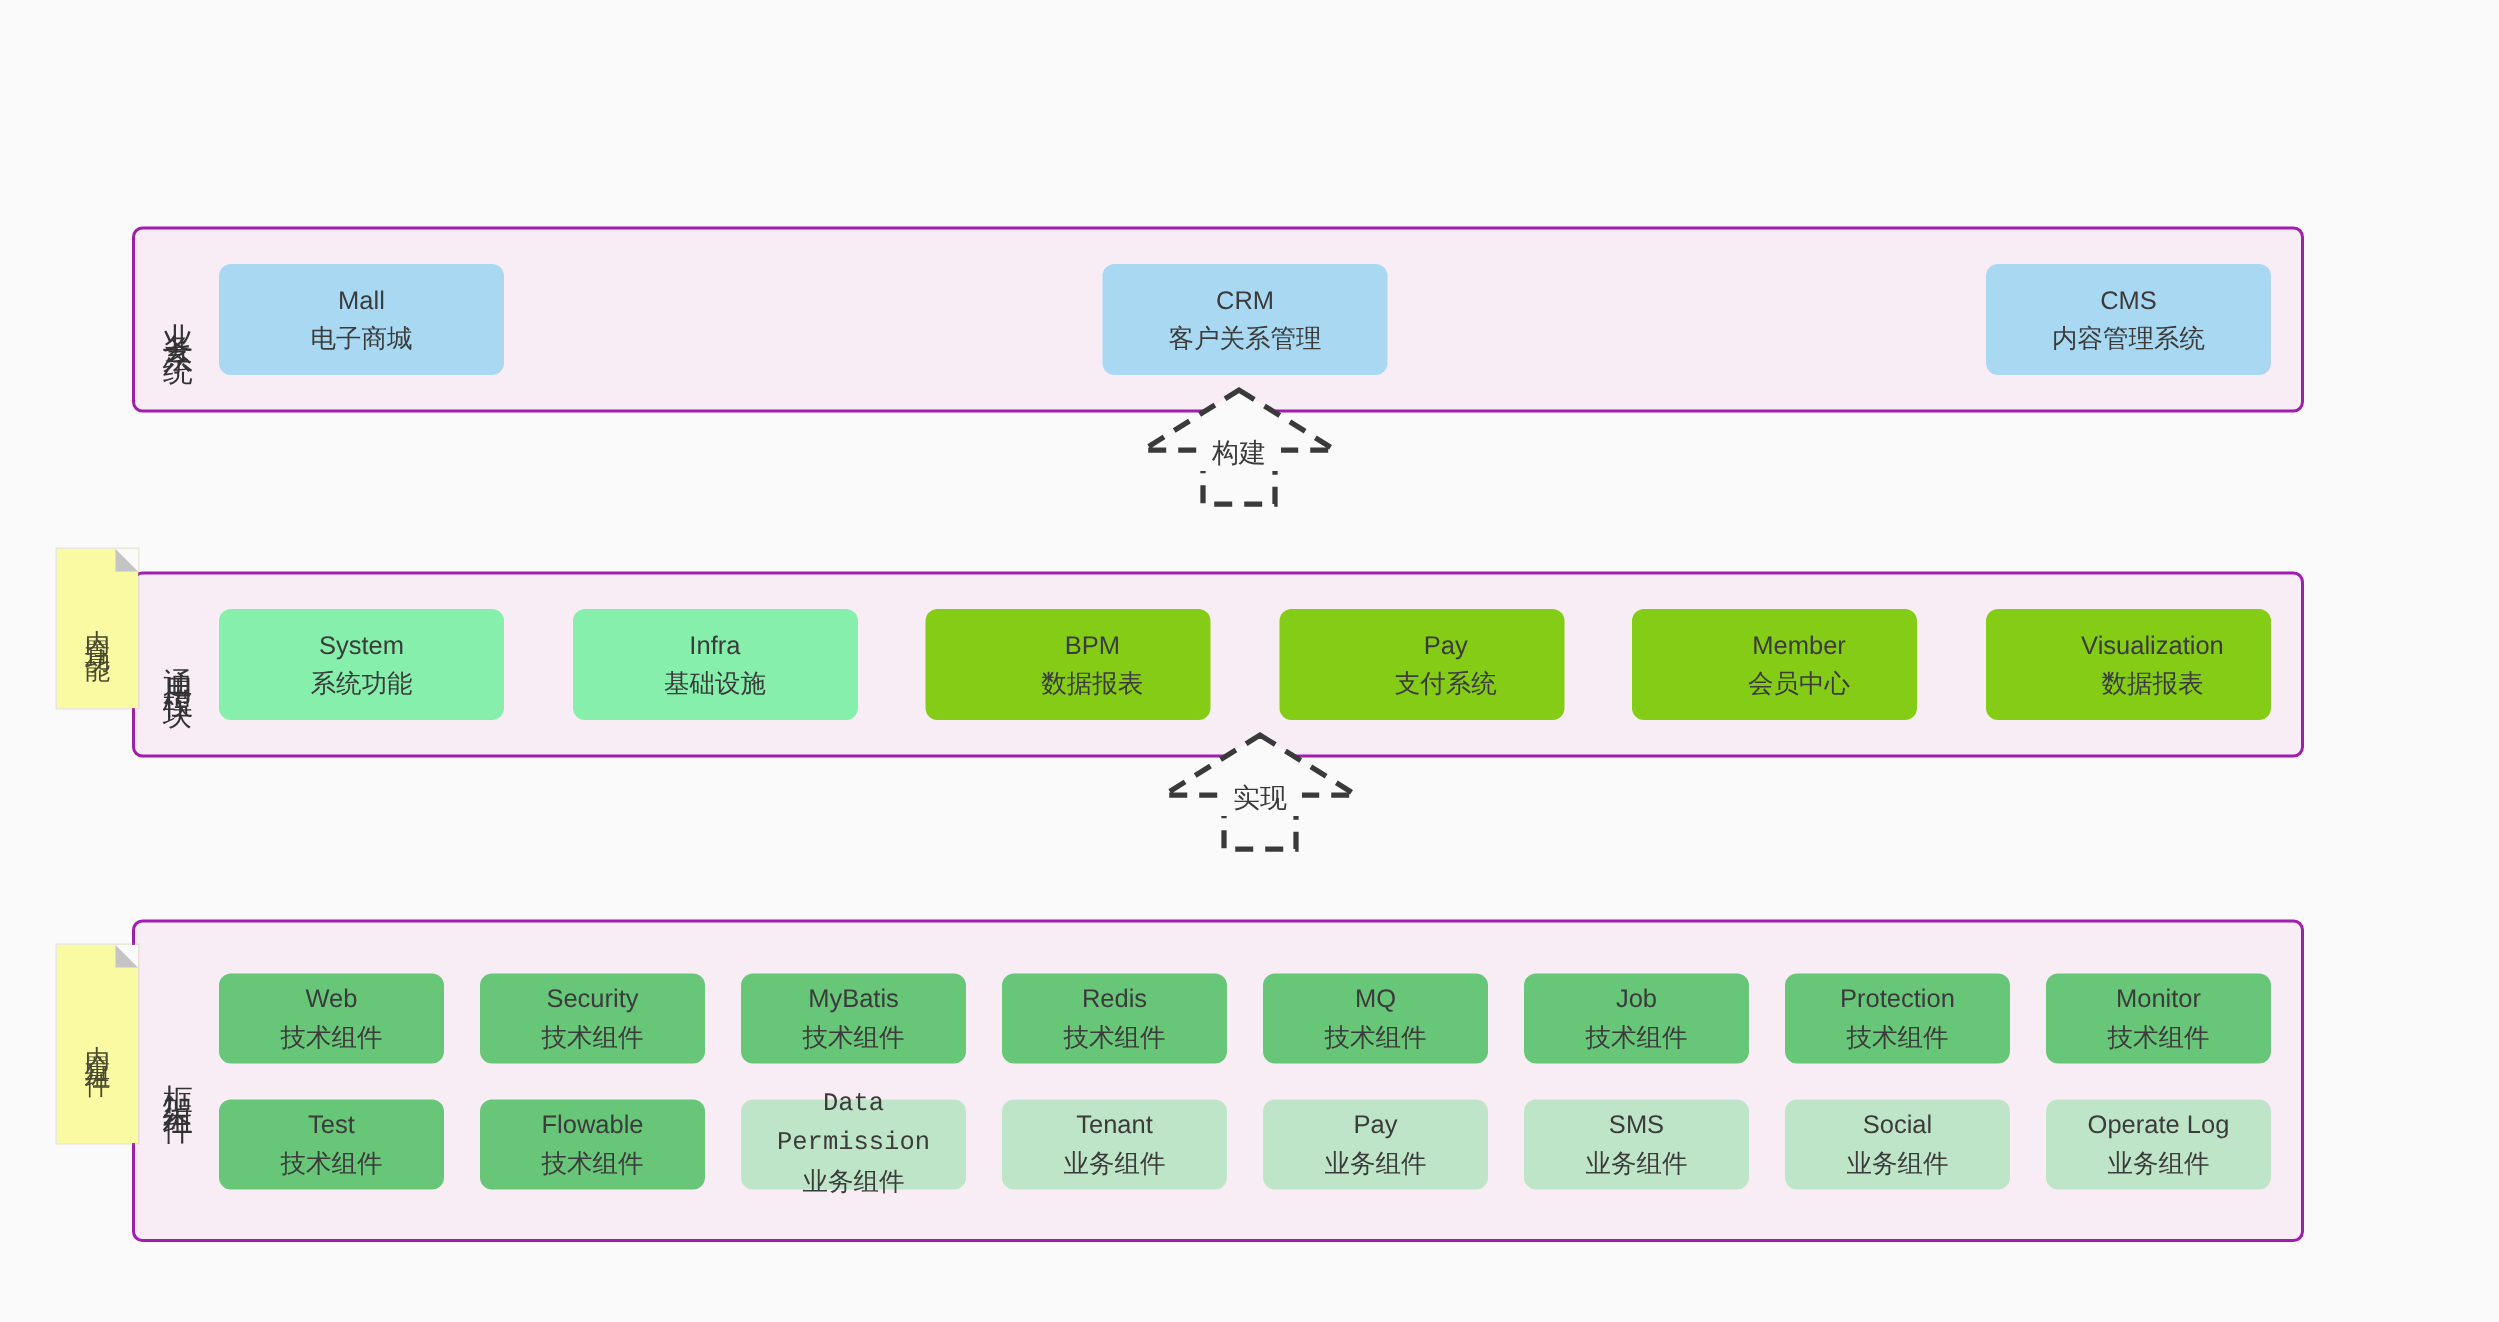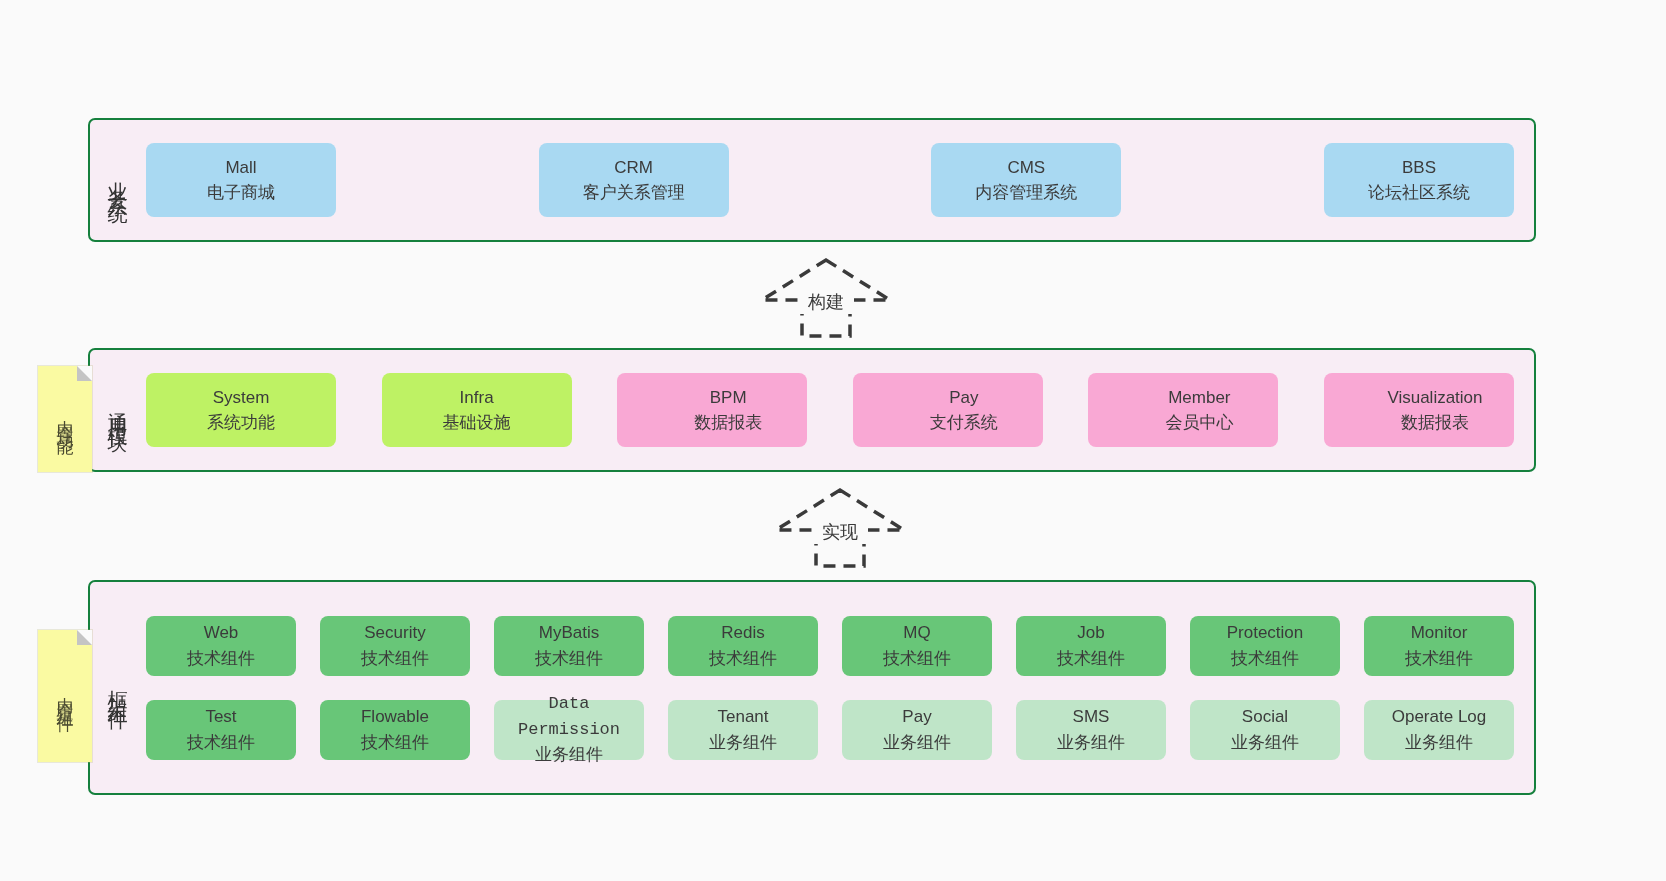--- a/index.html
+++ b/index.html
@@ -3,22 +3,22 @@
 <meta charset="utf-8">
 <style>
   html,body{margin:0;padding:0;background:#fafafa;}
   .canvas{
     position:relative;width:1666px;height:881px;background:#fafafa;overflow:hidden;
     font-family:"Liberation Sans","DejaVu Sans",sans-serif;color:#3b3b3b;
   }
   
   .layer{
     position:absolute;left:88px;width:1448px;box-sizing:border-box;
-    background:#f8edf5;border:2px solid #15803d;border-radius:7px;
-    display:flex;z-index:1;
+    background:#f8edf5;border:2px solid #a21caf;border-radius:7px;
+    display:flex;z-index:1;margin-top:33px;
   }
   .layer-business{top:118px;height:124px;}
   .layer-modules{top:348px;height:124px;}
   .layer-components{top:580px;height:215px;}
   .layer-label{
     width:56px;flex:0 0 56px;display:flex;align-items:center;justify-content:center;
   }
   .vtext{
     writing-mode:vertical-rl;text-orientation:upright;
     font-size:20px;letter-spacing:7px;line-height:1;color:#333;
@@ -34,22 +34,22 @@
   }
   
   .box{
     box-sizing:border-box;border-radius:8px;
     display:flex;flex-direction:column;align-items:center;justify-content:center;
     text-align:center;font-size:17px;line-height:1.5;
   }
   .box-wide{width:190px;height:74px;}
   .box-sm{width:150px;height:60px;}
   .blue{background:#a9d9f2;}
-  .red{background:#bef264;}
-  .pink{background:#f9a8d4;padding-left:32px;}
+  .red{background:#86efac;}
+  .pink{background:#84cc16;padding-left:32px;}
   .green{background:#68c678;}
   .green-light{background:#bfe5c8;}
   .wrap-name .b-name{max-width:110px;font-family:Liberation Mono, monospace;}
   
   .note{
     position:absolute;left:38px;width:54px;background:#fafaa2;z-index:3;
     display:flex;align-items:center;justify-content:center;
     box-shadow:0 0 0 1px rgba(180,180,120,.25);
   }
   .note-modules{top:366px;height:106px;}
@@ -86,24 +86,20 @@
         <span class="b-desc">电子商城</span>
       </div>
       <div class="box box-wide blue">
         <span class="b-name">CRM</span>
         <span class="b-desc">客户关系管理</span>
       </div>
       <div class="box box-wide blue">
         <span class="b-name">CMS</span>
         <span class="b-desc">内容管理系统</span>
       </div>
-      <div class="box box-wide blue">
-        <span class="b-name">BBS</span>
-        <span class="b-desc">论坛社区系统</span>
-      </div>
     </div>
   </div>
 
   <svg class="arrow arrow-build" width="140" height="84" viewBox="0 0 140 84">
     <polygon points="70,4 134,44 94,44 94,80 46,80 46,44 6,44"></polygon>
     <rect x="42" y="30" width="56" height="28"></rect>
     <text x="70" y="46" text-anchor="middle" dominant-baseline="central">构建</text>
   </svg>
 
   <div class="note note-modules">

